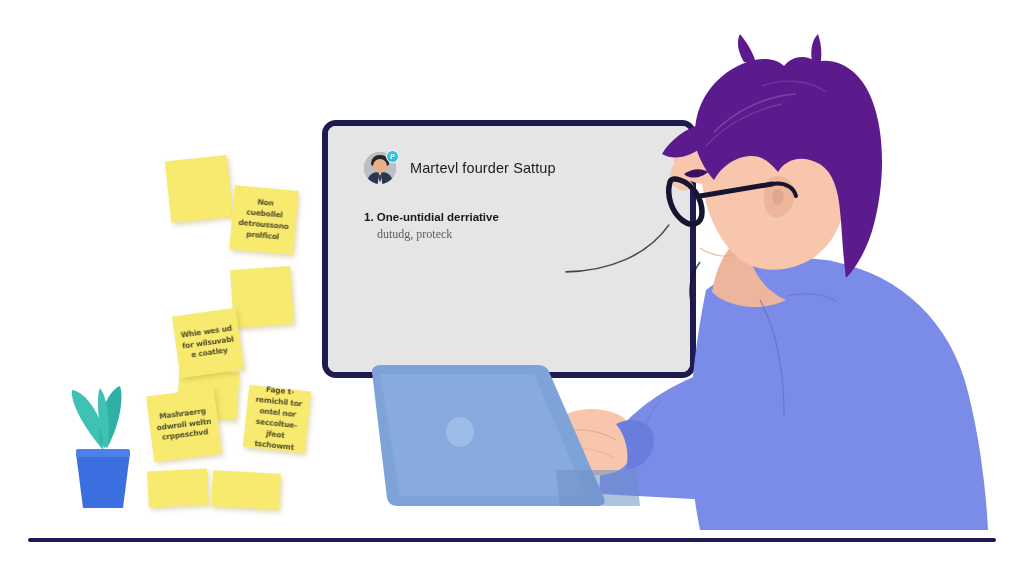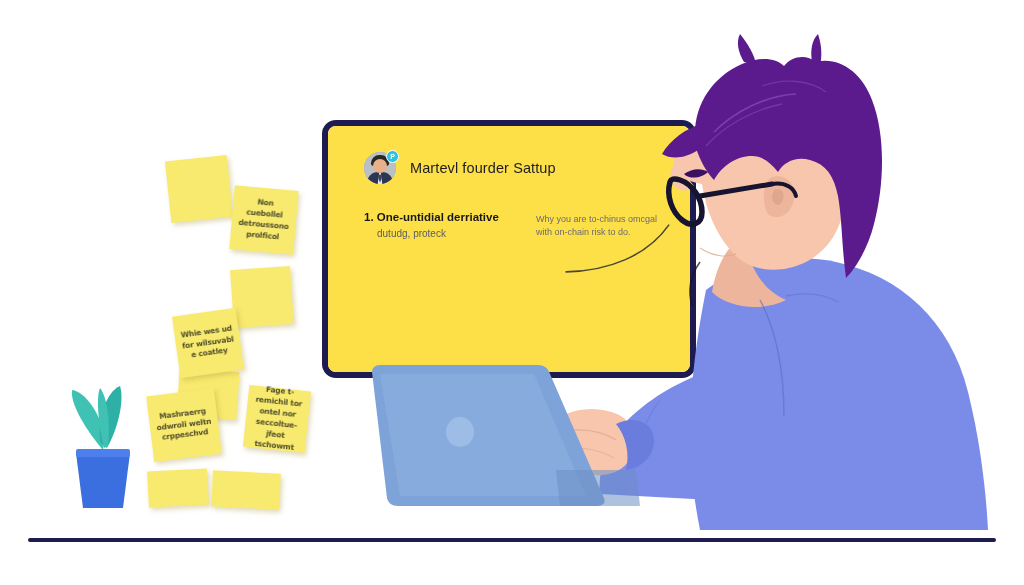--- a/index.html
+++ b/index.html
@@ -60,21 +60,21 @@
     background: #ffffff;
     border: 6px solid #1e1b50;
     border-radius: 14px;
     box-sizing: border-box;
     overflow: hidden;
     z-index: 5;
   }
   #board-inner {
     position: absolute;
     left: 0; top: 0; right: 0; bottom: 0;
-    background: #fde047;
+    background: #e5e5e5;
     padding: 26px 26px 0 36px;
     box-sizing: border-box;
   }
 
   
   .board-header {
     display: flex;
     align-items: center;
     gap: 14px;
     margin-bottom: 26px;
@@ -133,22 +133,22 @@
 
   .row-heading {
     font-family: "Liberation Sans", sans-serif;
     font-size: 11.5px;
     font-weight: 700;
     color: #17171c;
     line-height: 1.25;
     white-space: nowrap;
   }
   .row-sub {
-    font-family: Liberation Sans, sans-serif;
-    font-size: 10px;
+    font-family: Liberation Serif, serif;
+    font-size: 12px;
     color: #5c5c66;
     line-height: 1.3;
     margin-top: 3px;
     margin-left: 13px;
     white-space: nowrap;
   }
   .row-note {
     font-family: "Liberation Sans", sans-serif;
     font-size: 9px;
     color: #6a6a74;
@@ -242,24 +242,20 @@
         <div class="board-title">Martevl fourder  Sattup</div>
       </div>
 
       <div class="board-rows">
 
         <div class="board-row">
           <div class="row-left">
             <div class="row-heading">1. One-untidial derriative</div>
             <div class="row-sub">dutudg, proteck</div>
           </div>
-          <div class="row-right">
-            <div class="row-note">Why you are to-chinus omcgal
-with on-chain risk to do.</div>
-          </div>
         </div>
 
         <div class="board-row">
         </div>
 
       </div>
     </div>
 
     <svg viewBox="0 0 374 258" preserveAspectRatio="none" style="position:absolute; left:0; top:0; width:100%; height:100%; pointer-events:none;">
       <path d="M246 153 C 290 152, 330 136, 352 104" fill="none" stroke="#2b2b33" stroke-width="1.6" stroke-linecap="round" opacity="0.85"></path>

